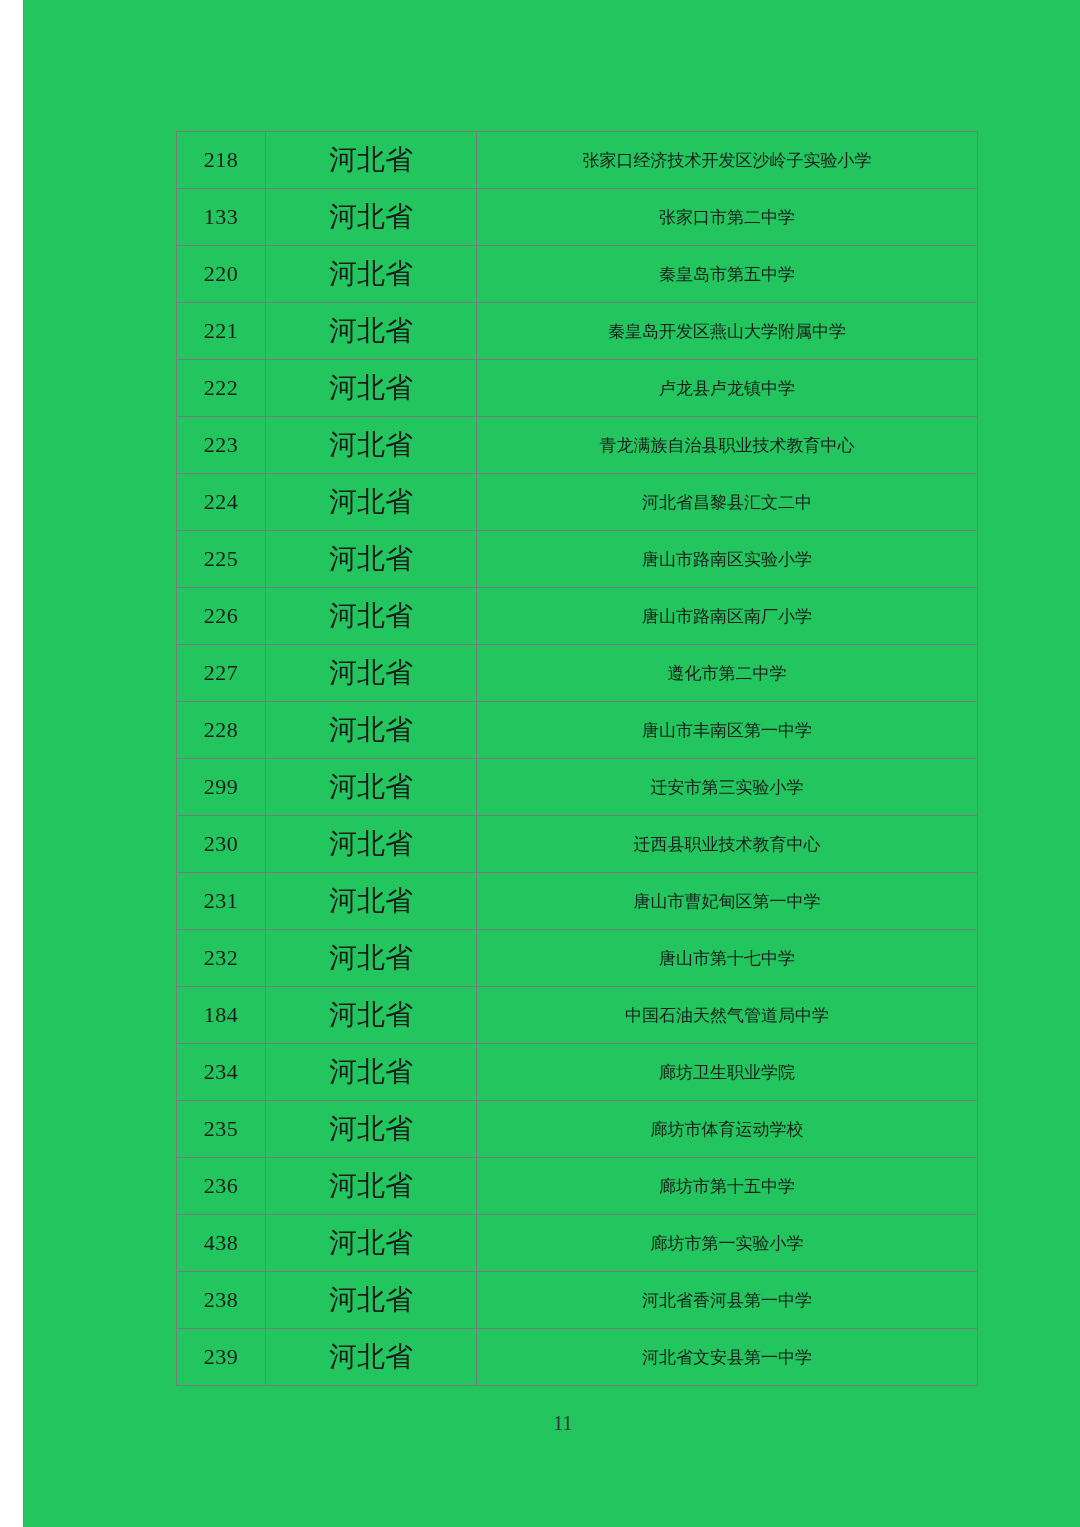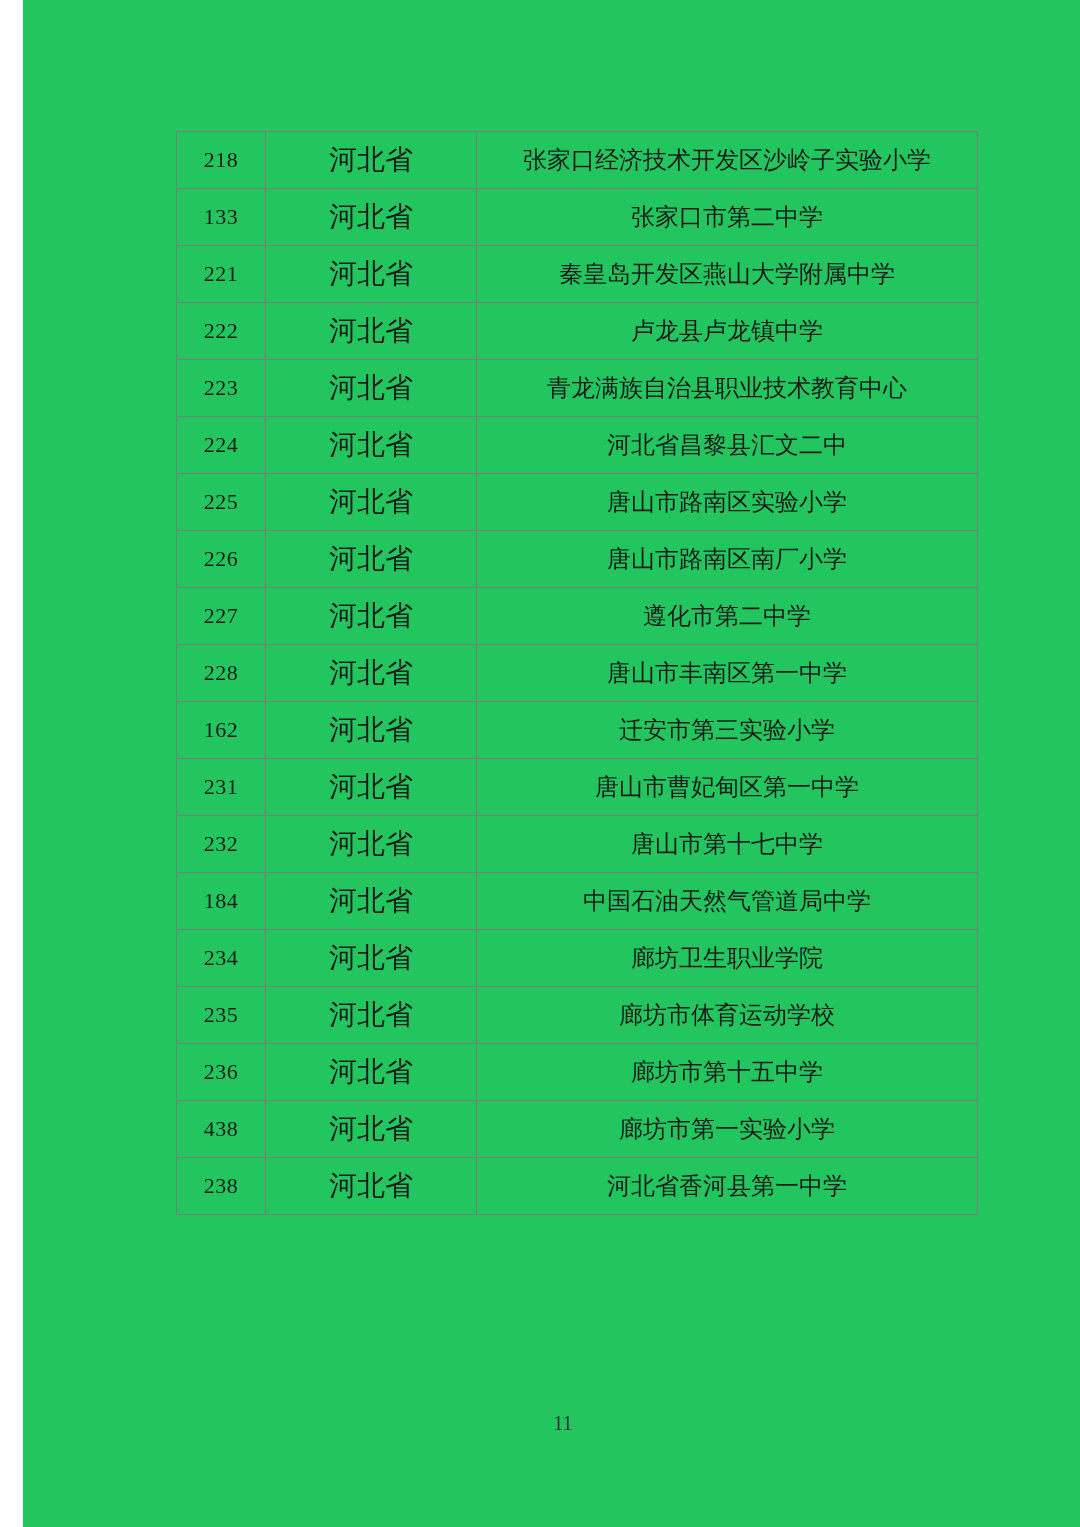--- a/index.html
+++ b/index.html
@@ -40,21 +40,21 @@
     font-size: 22px;
     letter-spacing: 0.5px;
   }
   .col-province {
     width: 202px;
     font-size: 28px;
     font-family: "Liberation Sans", "DejaVu Sans", sans-serif;
   }
   .col-school {
     width: 492px;
-    font-size: 24px;
+    font-size: 17px;
     font-family: "Liberation Sans", "DejaVu Sans", sans-serif;
   }
   .page-number {
     position: absolute;
     left: 0;
     top: 1412px;
     width: 1080px;
     text-align: center;
     font-family: "Liberation Serif", "DejaVu Serif", serif;
     font-size: 20px;
@@ -69,20 +69,25 @@
     <tbody>
         <tr>
           <td class="col-index">218</td>
           <td class="col-province">河北省</td>
           <td class="col-school">张家口经济技术开发区沙岭子实验小学</td>
         </tr>
         <tr>
           <td class="col-index">133</td>
           <td class="col-province">河北省</td>
           <td class="col-school">张家口市第二中学</td>
+        </tr>
+        <tr>
+          <td class="col-index">220</td>
+          <td class="col-province">河北省</td>
+          <td class="col-school">秦皇岛市第五中学</td>
         </tr>
         <tr>
           <td class="col-index">221</td>
           <td class="col-province">河北省</td>
           <td class="col-school">秦皇岛开发区燕山大学附属中学</td>
         </tr>
         <tr>
           <td class="col-index">222</td>
           <td class="col-province">河北省</td>
           <td class="col-school">卢龙县卢龙镇中学</td>
@@ -111,23 +116,28 @@
           <td class="col-index">227</td>
           <td class="col-province">河北省</td>
           <td class="col-school">遵化市第二中学</td>
         </tr>
         <tr>
           <td class="col-index">228</td>
           <td class="col-province">河北省</td>
           <td class="col-school">唐山市丰南区第一中学</td>
         </tr>
         <tr>
-          <td class="col-index">162</td>
+          <td class="col-index">299</td>
           <td class="col-province">河北省</td>
           <td class="col-school">迁安市第三实验小学</td>
+        </tr>
+        <tr>
+          <td class="col-index">230</td>
+          <td class="col-province">河北省</td>
+          <td class="col-school">迁西县职业技术教育中心</td>
         </tr>
         <tr>
           <td class="col-index">231</td>
           <td class="col-province">河北省</td>
           <td class="col-school">唐山市曹妃甸区第一中学</td>
         </tr>
         <tr>
           <td class="col-index">232</td>
           <td class="col-province">河北省</td>
           <td class="col-school">唐山市第十七中学</td>
@@ -155,16 +165,21 @@
         <tr>
           <td class="col-index">438</td>
           <td class="col-province">河北省</td>
           <td class="col-school">廊坊市第一实验小学</td>
         </tr>
         <tr>
           <td class="col-index">238</td>
           <td class="col-province">河北省</td>
           <td class="col-school">河北省香河县第一中学</td>
         </tr>
+        <tr>
+          <td class="col-index">239</td>
+          <td class="col-province">河北省</td>
+          <td class="col-school">河北省文安县第一中学</td>
+        </tr>
       </tbody>
   </table>
   <div class="page-number">11</div>
 </div>
 
 </body></html>

